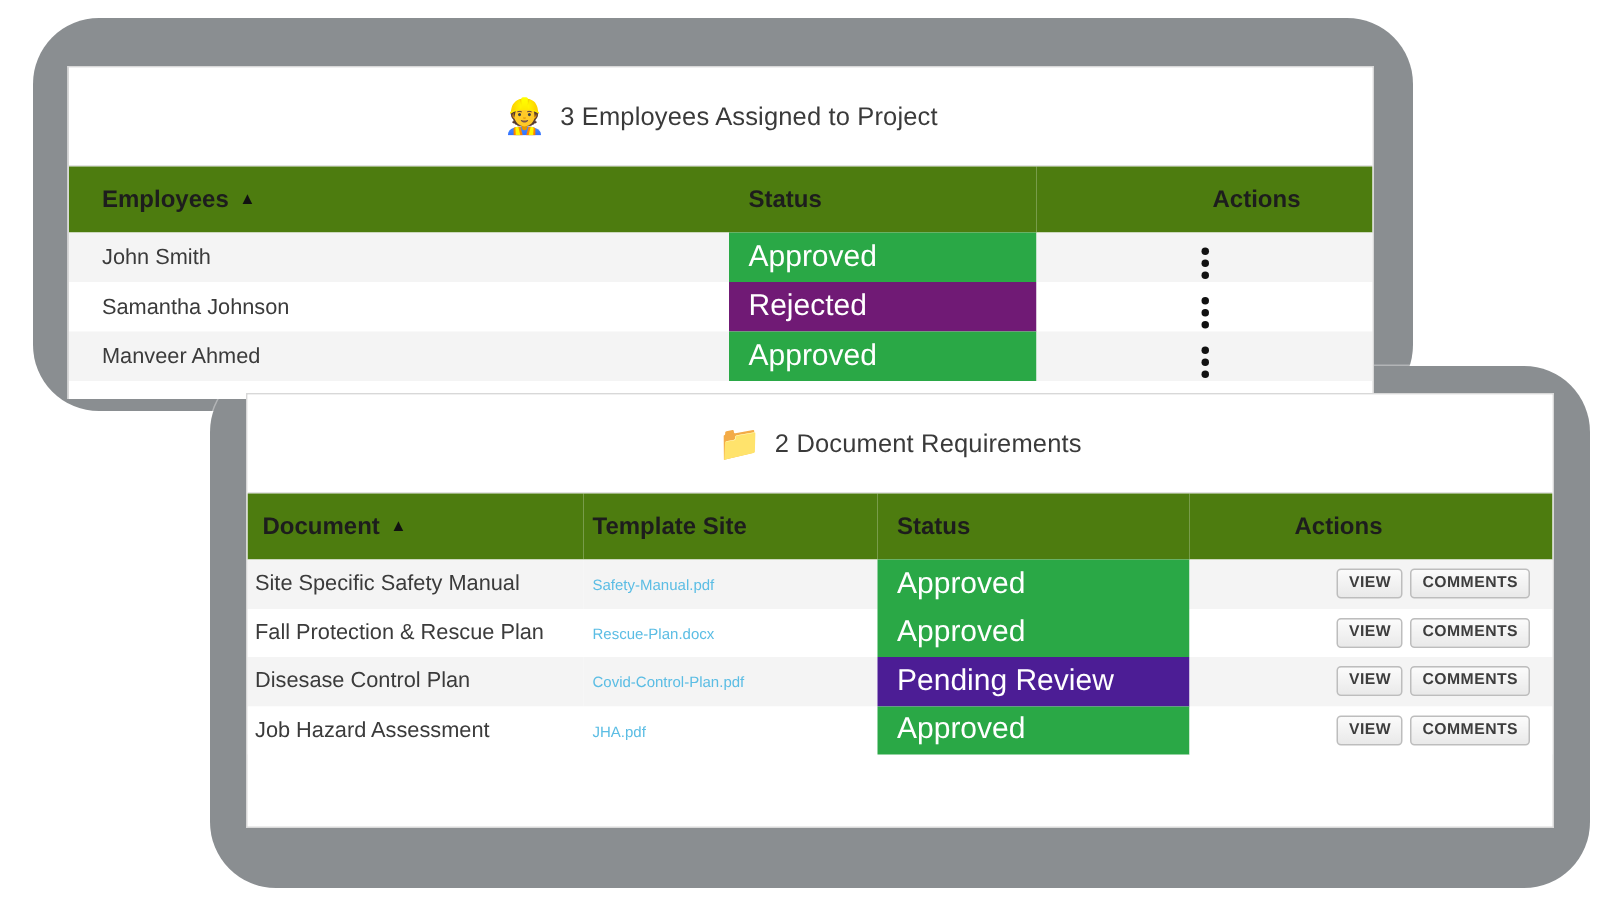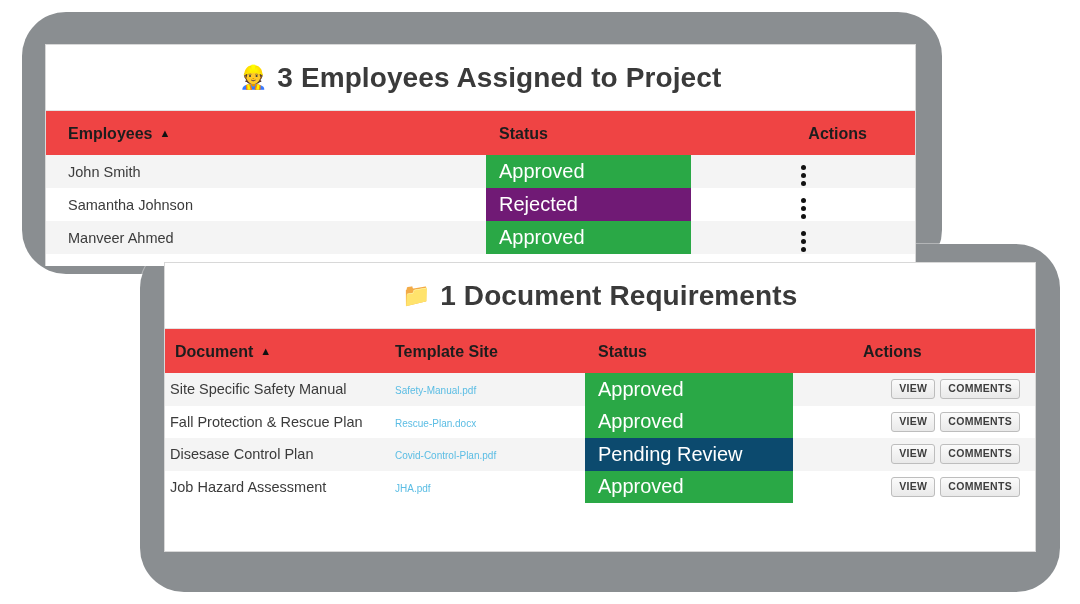--- a/index.html
+++ b/index.html
@@ -59,23 +59,23 @@
 
   .card-header {
     height: 65px;
     display: flex;
     align-items: center;
     justify-content: center;
     border-bottom: 1px solid #e3e3e3;
     background: #ffffff;
   }
   .card-header .title {
-    font-size: 28px;
+    font-size: 17px;
     color: #3a3a3a;
-    font-weight: 700;
+    font-weight: 400;
     letter-spacing: 0.1px;
     white-space: nowrap;
   }
   .card-header .hdr-icon {
     font-size: 23px;
     margin-right: 9px;
     line-height: 1;
     display: inline-block;
   }
 
@@ -84,21 +84,21 @@
     width: 100%;
     border-collapse: collapse;
     table-layout: fixed;
   }
   .tbl th {
     text-align: left;
     font-size: 16px;
     font-weight: bold;
     color: #1d1d1d;
     padding: 14px 0 12px 0;
-    background: #ef4444;
+    background: #4d7c0f;
   }
   .tbl td {
     font-size: 14.5px;
     color: #3b3b3b;
     padding: 0;
     height: 33px;
     vertical-align: middle;
   }
   .tbl tbody tr.odd td { background: #f4f4f4; }
   .tbl tbody tr.even td { background: #ffffff; }
@@ -244,21 +244,21 @@
               <i></i>
             </span></td>
         </tr>
       </tbody>
   </table>
 </div>
 
 <div class="card" id="card-documents">
   <div class="card-header">
     <span class="hdr-icon">📁</span>
-    <span class="title">1 Document Requirements</span>
+    <span class="title">2 Document Requirements</span>
   </div>
 
   <table class="tbl" id="tbl-documents">
     <colgroup>
       <col style="width:224px">
       <col style="width:196px">
       <col style="width:208px">
       <col style="width:242px">
     </colgroup>
     <thead>
@@ -283,21 +283,21 @@
           <td class="c-tmpl"><span class="file-link">Rescue-Plan.docx</span></td>
           <td class="c-status status-cell">
             <div class="status-fill" style="background: rgb(42, 168, 70);">Approved</div>
           </td>
           <td class="c-act"><span class="btn">VIEW</span><span class="btn">COMMENTS</span></td>
         </tr>
         <tr class="odd">
           <td class="c-doc">Disesase Control Plan</td>
           <td class="c-tmpl"><span class="file-link">Covid-Control-Plan.pdf</span></td>
           <td class="c-status status-cell">
-            <div class="status-fill" style="background: #0c4a6e;">Pending Review</div>
+            <div class="status-fill" style="background: #4c1d95;">Pending Review</div>
           </td>
           <td class="c-act"><span class="btn">VIEW</span><span class="btn">COMMENTS</span></td>
         </tr>
         <tr class="even">
           <td class="c-doc">Job Hazard Assessment</td>
           <td class="c-tmpl"><span class="file-link">JHA.pdf</span></td>
           <td class="c-status status-cell">
             <div class="status-fill" style="background: rgb(42, 168, 70);">Approved</div>
           </td>
           <td class="c-act"><span class="btn">VIEW</span><span class="btn">COMMENTS</span></td>

